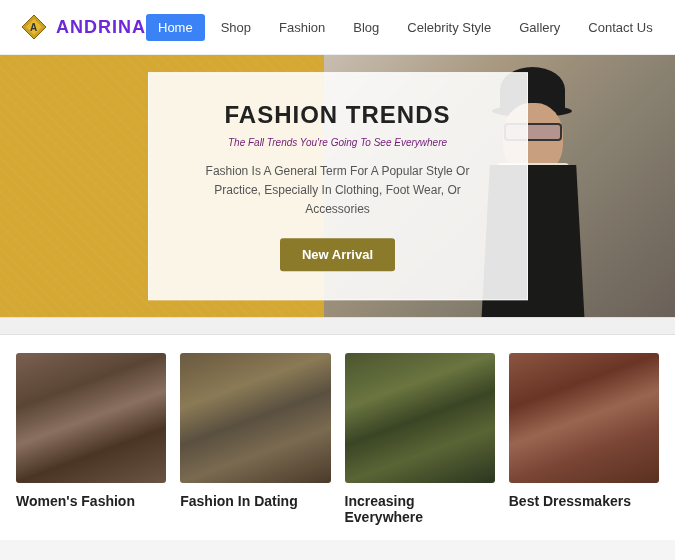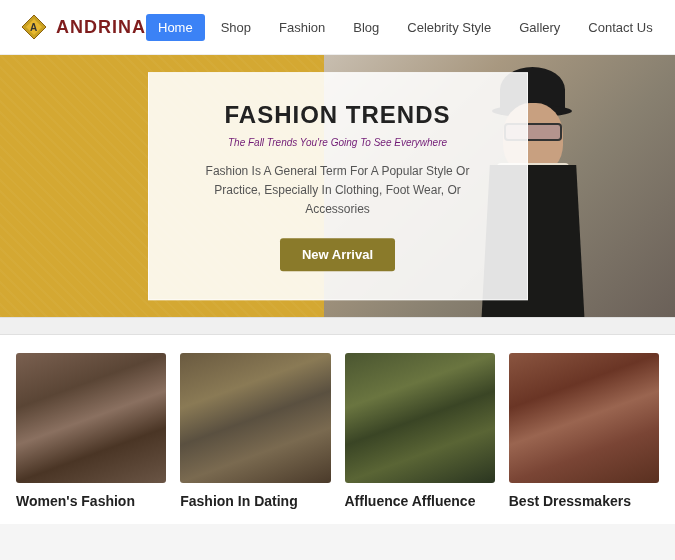--- a/index.html
+++ b/index.html
@@ -20,21 +20,21 @@
       align-items: center;
       gap: 8px;
     }
     .logo-icon {
       width: 28px;
       height: 28px;
     }
     .logo-text {
       font-size: 18px;
       font-weight: 700;
-      color: #7f1d1d;
+      color: #6d28d9;
       letter-spacing: 1px;
     }
     nav {
       display: flex;
       align-items: center;
       gap: 4px;
     }
     .nav-item {
       padding: 6px 12px;
       font-size: 13px;
@@ -293,21 +293,21 @@
     </div>
 
     <div class="card">
       <div class="card-image card-img-2"></div>
       <div class="card-title">Fashion In Dating</div>
 
     </div>
 
     <div class="card">
       <div class="card-image card-img-3"></div>
-      <div class="card-title">Affluence Affluence</div>
+      <div class="card-title">Increasing Everywhere</div>
 
     </div>
 
     <div class="card">
       <div class="card-image card-img-4"></div>
       <div class="card-title">Best Dressmakers</div>
 
     </div>
 
   </div>

